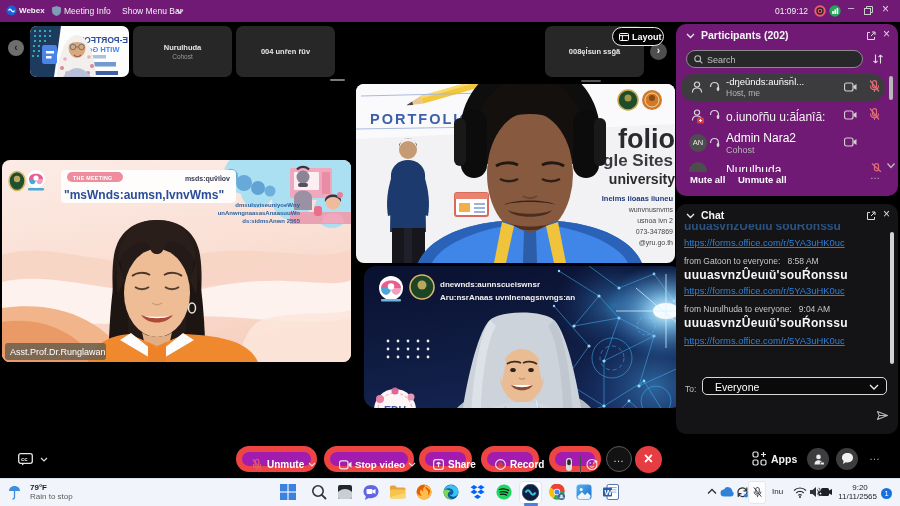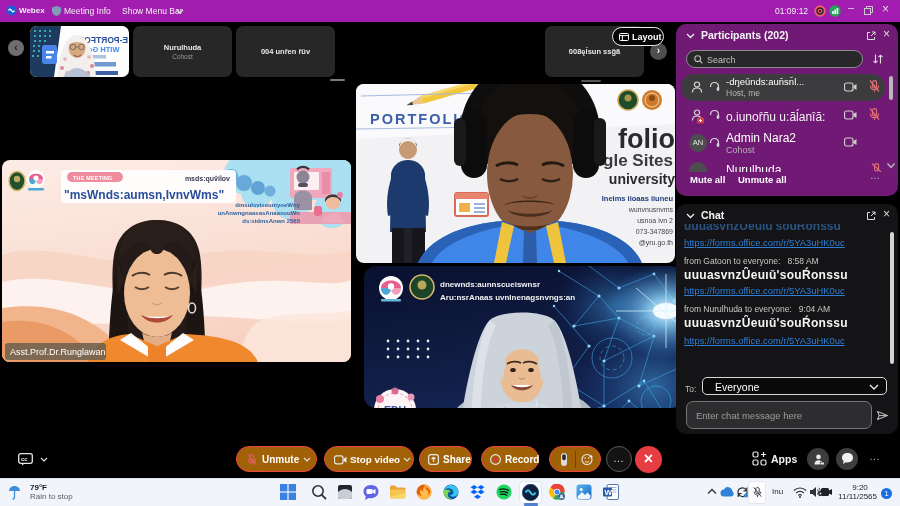--- a/index.html
+++ b/index.html
@@ -1,31 +1,31 @@
 <!DOCTYPE html>
 <html><head><meta charset="utf-8"><style>
 *{margin:0;padding:0;box-sizing:border-box}
 html,body{width:900px;height:506px;overflow:hidden;background:#000;font-family:"Liberation Sans",sans-serif}
 .abs{position:absolute}
 #app{position:relative;width:900px;height:506px;background:#000}
 
-#topbar{position:absolute;left:0;top:0;width:900px;height:22px;background:#a21caf;color:#fff}
+#topbar{position:absolute;left:0;top:0;width:900px;height:22px;background:#701a75;color:#fff}
 #topbar .t{position:absolute;font-size:8.5px;top:6px;color:#f2f2f2}
 
 .tile{position:absolute;top:4px;height:51px;width:99px;background:#272727;border-radius:7px;color:#ddd;text-align:center}
 .tile .nm{font-size:7.5px;color:#e8e8e8;margin-top:21px;font-weight:bold}
 .tile .nm2{font-size:7.5px;color:#e8e8e8;margin-top:17px;font-weight:bold}
 .tile .sub{font-size:6.5px;color:#9a9a9a;margin-top:1px}
 .circbtn{position:absolute;border-radius:50%;text-align:center}
 
 .panel{position:absolute;left:676px;width:222px;background:#701a75;border-radius:10px;color:#eee}
 .phead{position:absolute;top:5px;left:10px;font-size:10.5px;font-weight:bold;color:#f5f5f5}
 .pico{position:absolute;top:7px;color:#dcdcdc}
 
-.pill{position:absolute;top:6px;height:26px;border:1px solid #ef4444;border-radius:13px;background:#a16207;color:#fff;font-size:10px;font-weight:bold}
+.pill{position:absolute;top:6px;height:26px;border:6px solid #ef4444;border-radius:13px;background:#a21caf;color:#fff;font-size:10px;font-weight:bold}
 .pill span{position:absolute;top:7px}
 
 #taskbar{position:absolute;left:0;top:478px;width:900px;height:28px;background:#f1f5fb;border-top:1px solid #dde3ec}
 </style></head><body>
 <div id="app">
 
 <div id="topbar">
  <svg class="abs" style="left:6px;top:5px" width="11" height="11" viewBox="0 0 13 13">
         <circle cx="6.5" cy="6.5" r="6" fill="#1860d6"></circle>
         <path d="M3 6.5 Q4.7 3.5 6.5 6.5 Q8.3 9.5 10 6.5" stroke="#fff" stroke-width="1.6" fill="none"></path>
@@ -540,23 +540,20 @@
    <div class="abs" style="left:8px;top:111px;font-size:9.4px;color:#2f7fd6;text-decoration:underline">https://forms.office.com/r/5YA3uHK0uc</div>
  </div>
  <div class="abs" style="left:214px;top:28px;width:4px;height:132px;background:#d2d2d2;border-radius:2px"></div>
  <div class="abs" style="left:9px;top:180px;font-size:8.5px;color:#c0c0c0">To:</div>
  <div class="abs" style="left:26px;top:173px;width:185px;height:18px;background:#0a0a0a;border:1px solid #d8d8d8;border-radius:5px">
    <span class="abs" style="left:12px;top:3px;font-size:10.5px;color:#fff">Everyone</span>
    <svg class="abs" style="left:166px;top:6px" width="10" height="6" viewBox="0 0 10 6">
           <path d="M1 1 L5 5 L9 1" stroke="#eee" stroke-width="1.3" fill="none"></path>
         </svg>
  </div>
- <div class="abs" style="left:10px;top:197px;width:186px;height:28px;background:#2d2d2f;border:1px solid #757575;border-radius:7px">
-   <span class="abs" style="left:9px;top:8px;font-size:9.5px;color:#9c9c9c">Enter chat message here</span>
- </div>
  <svg class="abs" style="left:200px;top:206px" width="13" height="11" viewBox="0 0 13 11">
         <path d="M1.5 9.5 L11.5 5.5 L1.5 1.5 L3.2 5.5 Z M3.2 5.5 H11" fill="none" stroke="#b5b5b5" stroke-width="1.1" stroke-linejoin="round"></path>
       </svg>
 </div>
 
 <div class="abs" style="left:0;top:440px;width:900px;height:38px;background:#000">
  <svg class="abs" style="left:18px;top:13px" width="15" height="13" viewBox="0 0 15 13">
         <rect x="0.7" y="0.7" width="13.6" height="9.6" rx="2" fill="none" stroke="#e8e8e8" stroke-width="1.3"></rect>
         <path d="M4 10.3 L4 12.6 L7 10.3" fill="#e8e8e8"></path>
         <text x="3" y="8" font-size="6" fill="#e8e8e8" font-weight="bold" font-family="Liberation Sans">cc</text>

